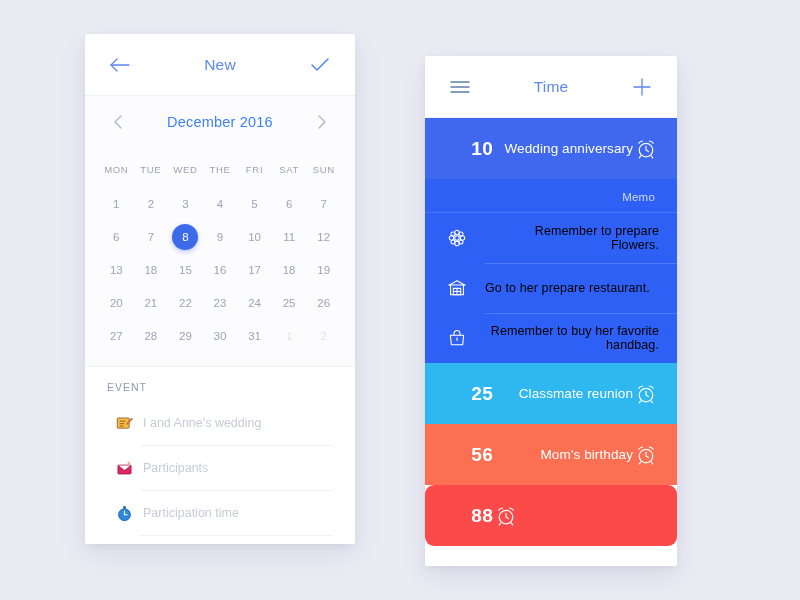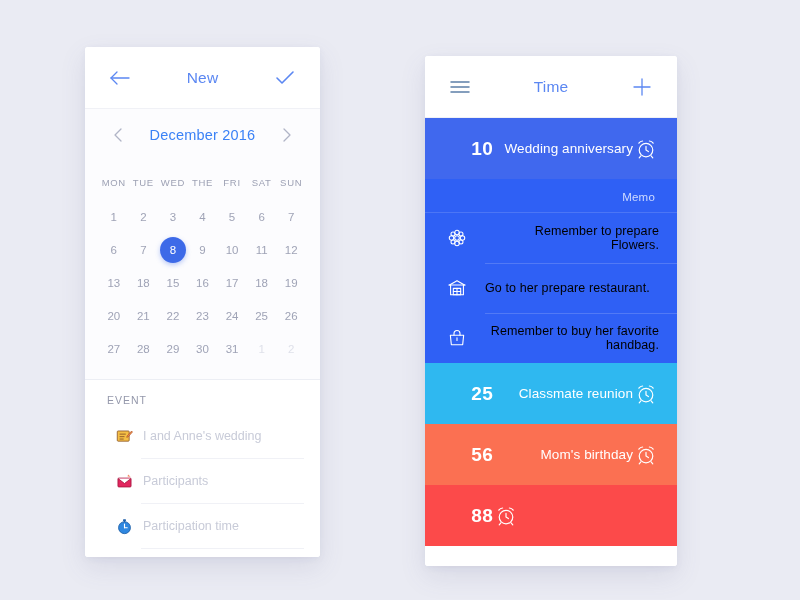--- a/index.html
+++ b/index.html
@@ -24,21 +24,21 @@
 
   
   .card {
     position: absolute;
     background: #ffffff;
     border-radius: 3px;
     overflow: hidden;
     box-shadow: 0 10px 26px rgba(90, 96, 140, 0.13),
                 0 2px 6px rgba(90, 96, 140, 0.07);
   }
-  .card-left  { left: 85px;  top: 47px; width: 235px; height: 510px; }
+  .card-left  { left: 85px;  top: 34px; width: 270px; height: 510px; }
   .card-right { left: 425px; top: 56px; width: 252px; height: 510px; text-align: right; }
 
   
   .topbar {
     height: 62px;
     display: flex;
     align-items: center;
     justify-content: space-between;
     padding: 0 20px;
     background: #ffffff;
@@ -555,21 +555,21 @@
             <svg width="22" height="22" viewBox="0 0 24 24" fill="none" stroke="#ffffff" stroke-width="1.3" stroke-linecap="round" stroke-linejoin="round">
               <circle cx="12" cy="13.2" r="7.4"></circle>
               <polyline points="12,9.2 12,13.2 14.6,14.8"></polyline>
               <path d="M4.2 5.6 A5.2 5.2 0 0 1 8.3 3.3"></path>
               <path d="M19.8 5.6 A5.2 5.2 0 0 0 15.7 3.3"></path>
               <line x1="6.4" y1="19.6" x2="4.6" y2="21.6"></line>
               <line x1="17.6" y1="19.6" x2="19.4" y2="21.6"></line>
             </svg>
           </div>
         </div>
-        <div class="ev-row" style="background: rgb(252, 74, 74);">
+        <div class="ev-row" style="background: rgb(252, 74, 74); border-radius: 9px;">
           <div class="ev-num">88</div>
           <div class="ev-alarm">
             <svg width="22" height="22" viewBox="0 0 24 24" fill="none" stroke="#ffffff" stroke-width="1.3" stroke-linecap="round" stroke-linejoin="round">
               <circle cx="12" cy="13.2" r="7.4"></circle>
               <polyline points="12,9.2 12,13.2 14.6,14.8"></polyline>
               <path d="M4.2 5.6 A5.2 5.2 0 0 1 8.3 3.3"></path>
               <path d="M19.8 5.6 A5.2 5.2 0 0 0 15.7 3.3"></path>
               <line x1="6.4" y1="19.6" x2="4.6" y2="21.6"></line>
               <line x1="17.6" y1="19.6" x2="19.4" y2="21.6"></line>
             </svg>

